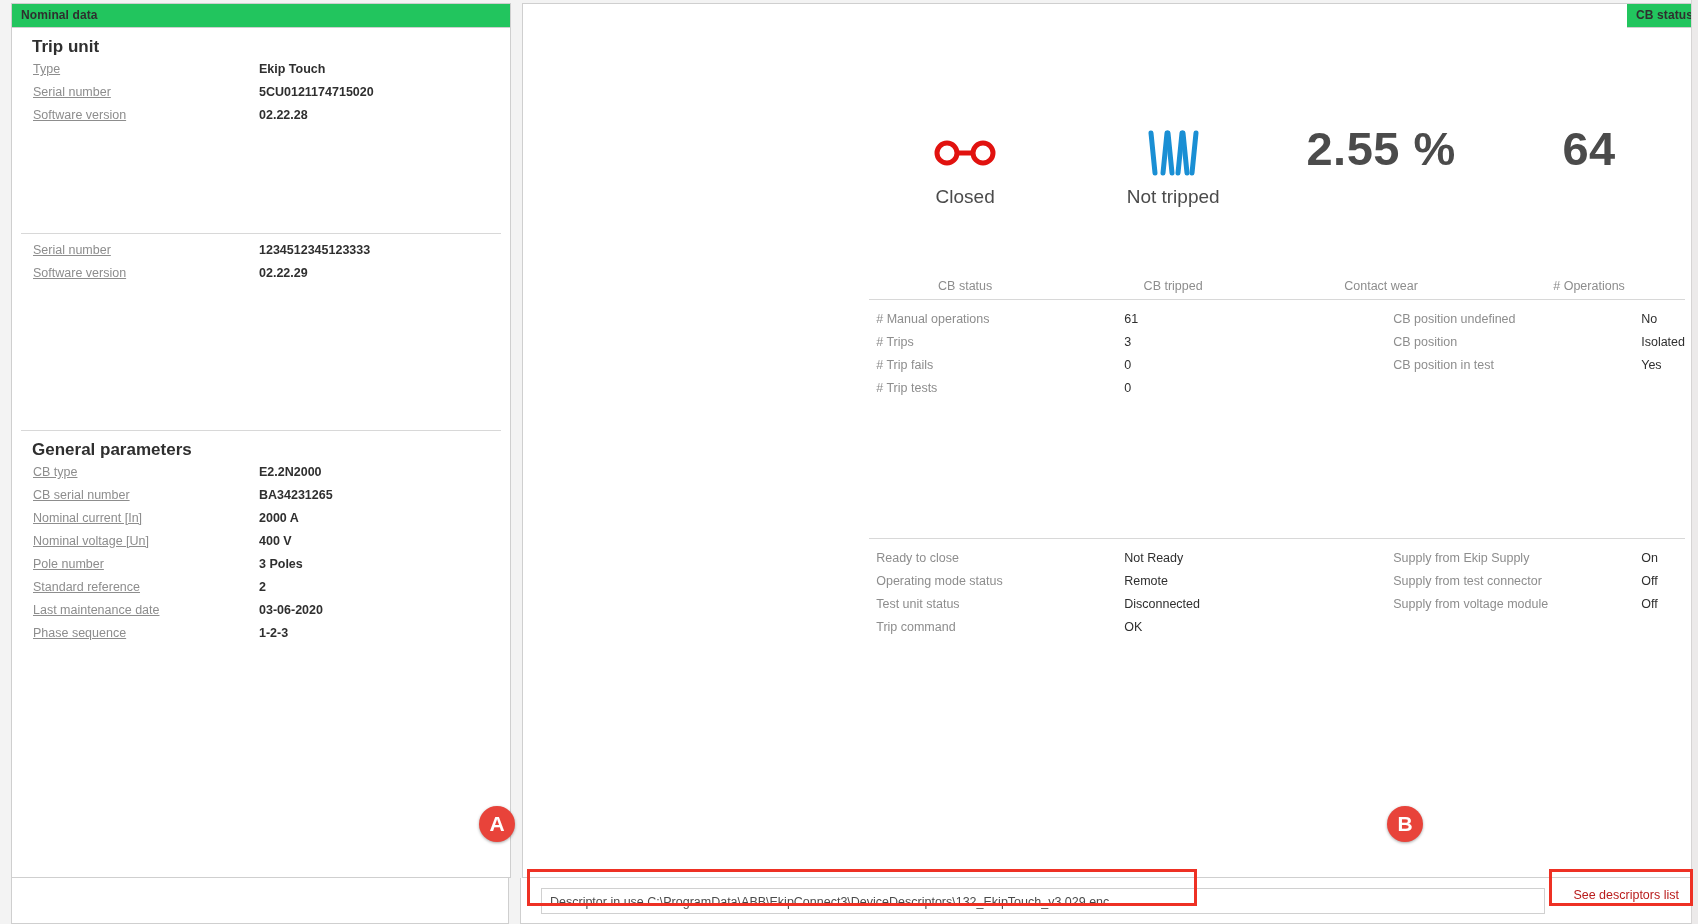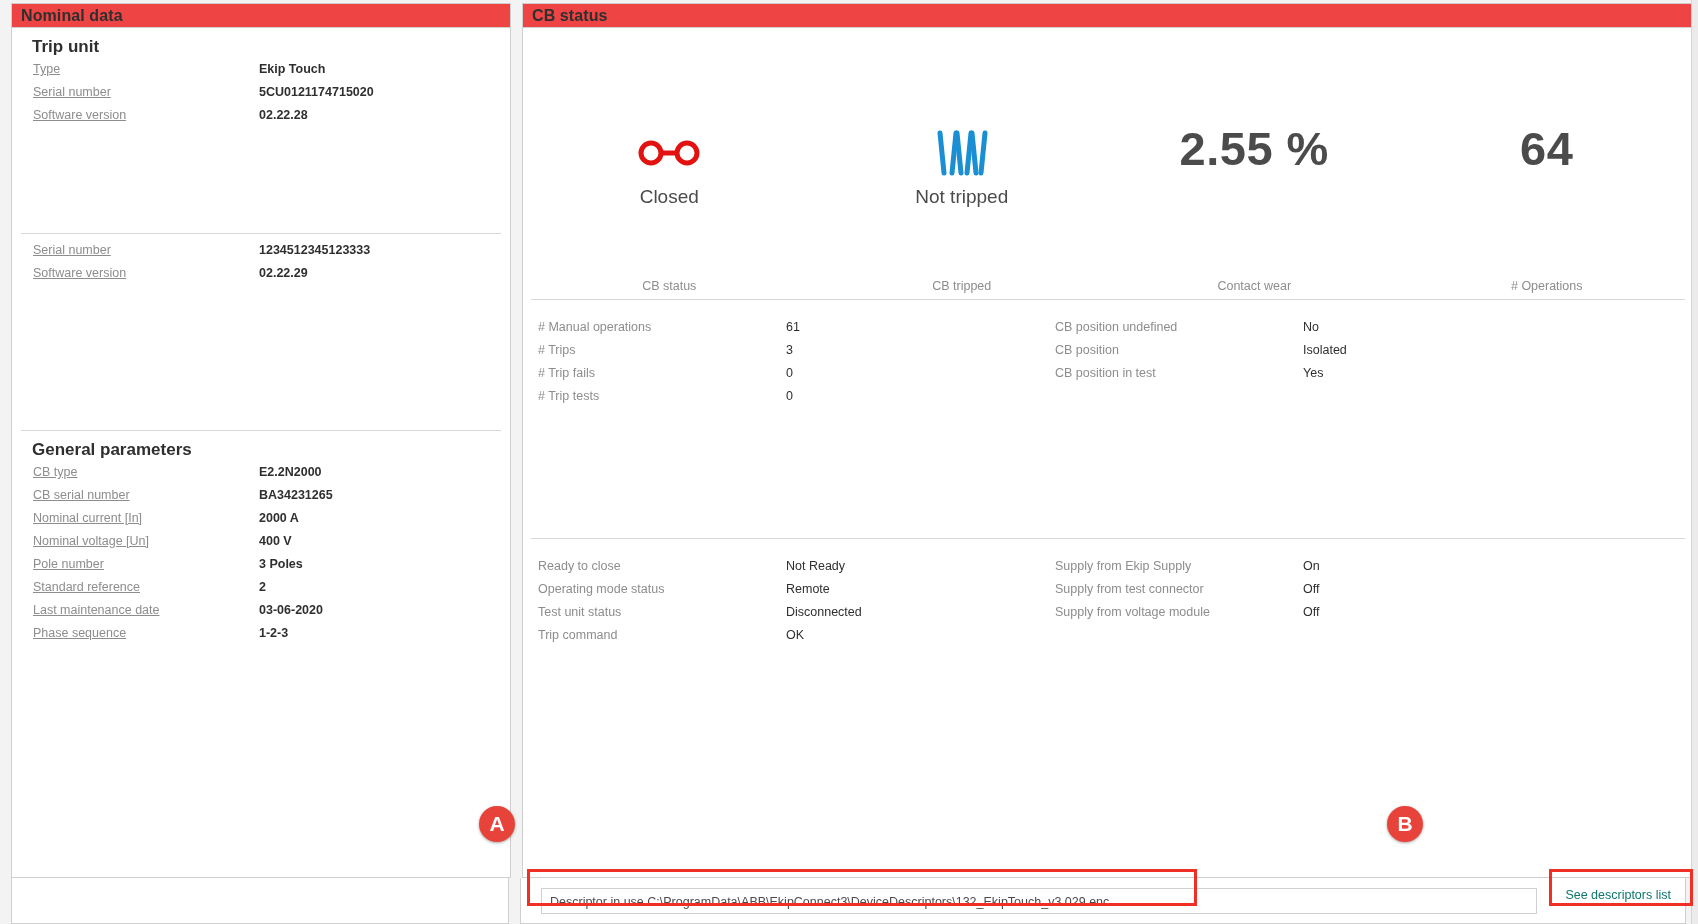--- a/index.html
+++ b/index.html
@@ -36,25 +36,25 @@
     background: #ffffff;
     border: 1px solid #cfcfcf;
     display: flex;
     flex-direction: column;
     min-height: 0;
   }
   .panel-header {
     height: 23px;
     line-height: 23px;
     padding: 0 0 0 9px;
-    font-size: 16px;
+    font-size: 12px;
     font-weight: bold;
     color: #2f2f2f;
     border-bottom: 1px solid #cfcfcf;
-    background: #ef4444;
+    background: #22c55e;
     flex: 0 0 auto;
     letter-spacing: .1px;
   }
   .panel-body {
     flex: 1 1 auto;
     min-height: 0;
     display: flex;
     flex-direction: column;
   }
 
@@ -98,20 +98,21 @@
     white-space: nowrap;
   }
   .grp-trip { height: 205px; box-sizing: border-box; }
   .grp-main { height: 196px; box-sizing: border-box; }
   .grp-gen  { flex: 1 1 auto; }
 
   
   .right-panel {
     flex: 1 1 auto;
     min-width: 0;
+    align-items: flex-end;
   }
   .status-top {
     height: 271px;
     flex: 0 0 271px;
     display: flex;
     align-items: flex-start;
     box-sizing: border-box;
   }
   .tile {
     flex: 1 1 0;
@@ -151,21 +152,21 @@
     right: 0;
     text-align: center;
     font-size: 12.5px;
     color: #8d8d8d;
     white-space: nowrap;
   }
 
   .rows-block {
     border-top: 1px solid #d8d8d8;
     margin: 0 8px;
-    padding-top: 16px;
+    padding-top: 8px;
   }
   .rows-block.mid { height: 239px; box-sizing: border-box; }
   .rows-block.low { flex: 1 1 auto; }
   .row-grid {
     display: grid;
     grid-template-columns: 255px 262px 255px auto;
     row-gap: 0;
   }
   .cell {
     height: 23px;
@@ -177,21 +178,21 @@
   .cell.k { color: #8d8d8d; padding-left: 7px; }
   .cell.v { color: #2f2f2f; font-weight: normal; }
   .cell.v.plain { font-weight: normal; }
 
   
   .bottom-bar {
     height: 46px;
     flex: 0 0 46px;
     display: flex;
     align-items: center;
-    padding: 0 12px 0 11px;
+    padding: 0 4px 0 11px;
     position: relative;
     background: #f3f3f3;
   }
   .bottom-left-spacer {
     width: 498px;
     flex: 0 0 498px;
     height: 100%;
     background: #ffffff;
     border-left: 1px solid #cfcfcf;
     border-right: 1px solid #cfcfcf;
@@ -222,21 +223,21 @@
     padding: 0 8px;
     box-sizing: border-box;
     min-width: 0;
     overflow: hidden;
     white-space: nowrap;
   }
   .descriptors-link {
     flex: 0 0 auto;
     margin: 0 14px 12px 28px;
     font-size: 12.5px;
-    color: #0f766e;
+    color: #b91c1c;
     white-space: nowrap;
     cursor: pointer;
   }
 
   
   .anno-box {
     position: absolute;
     border: 3px solid #ee3124;
     box-sizing: border-box;
     pointer-events: none;

